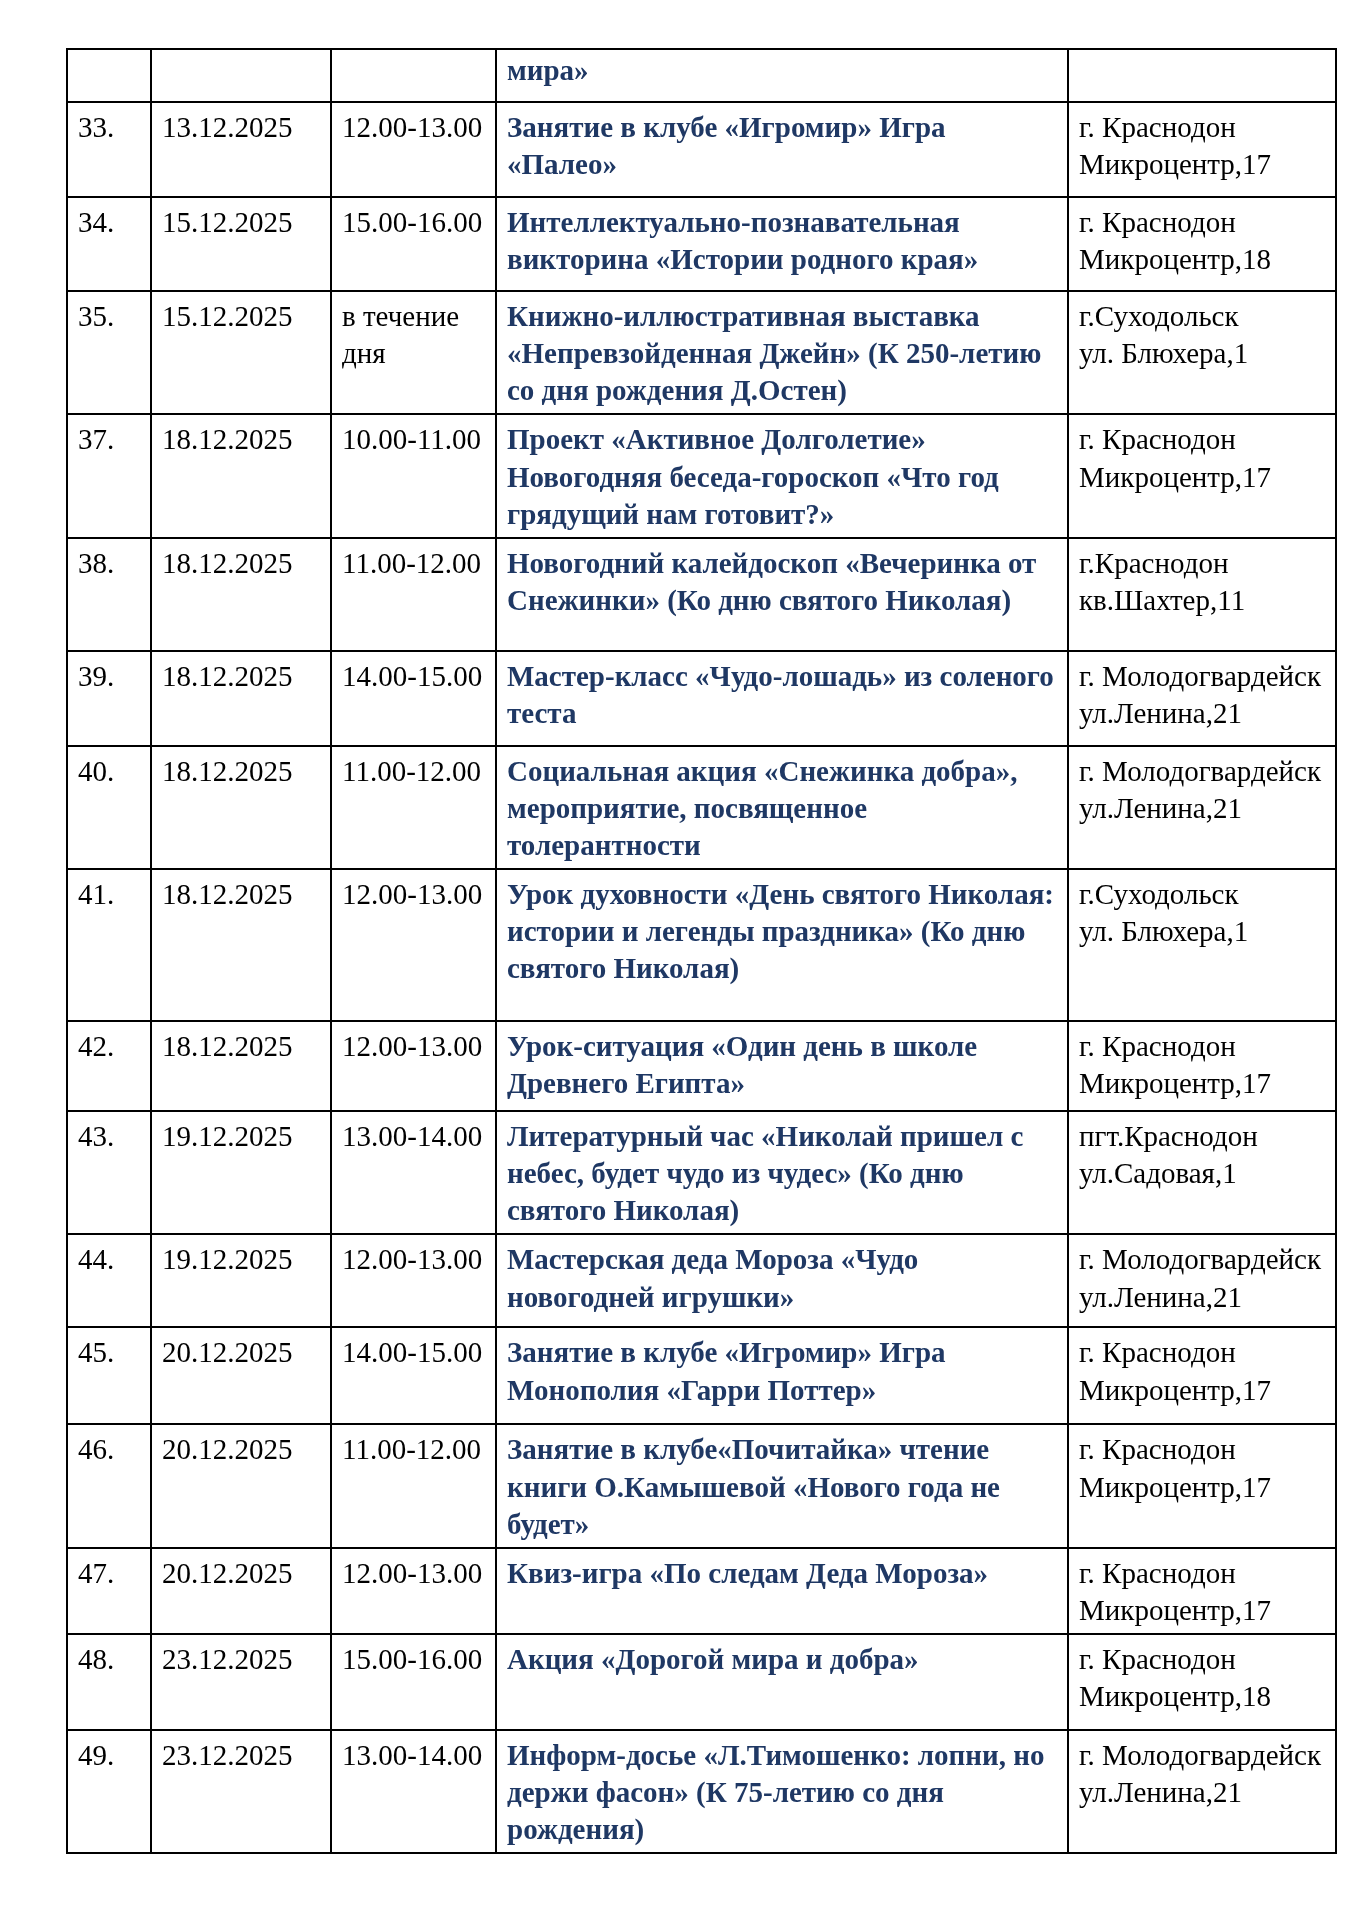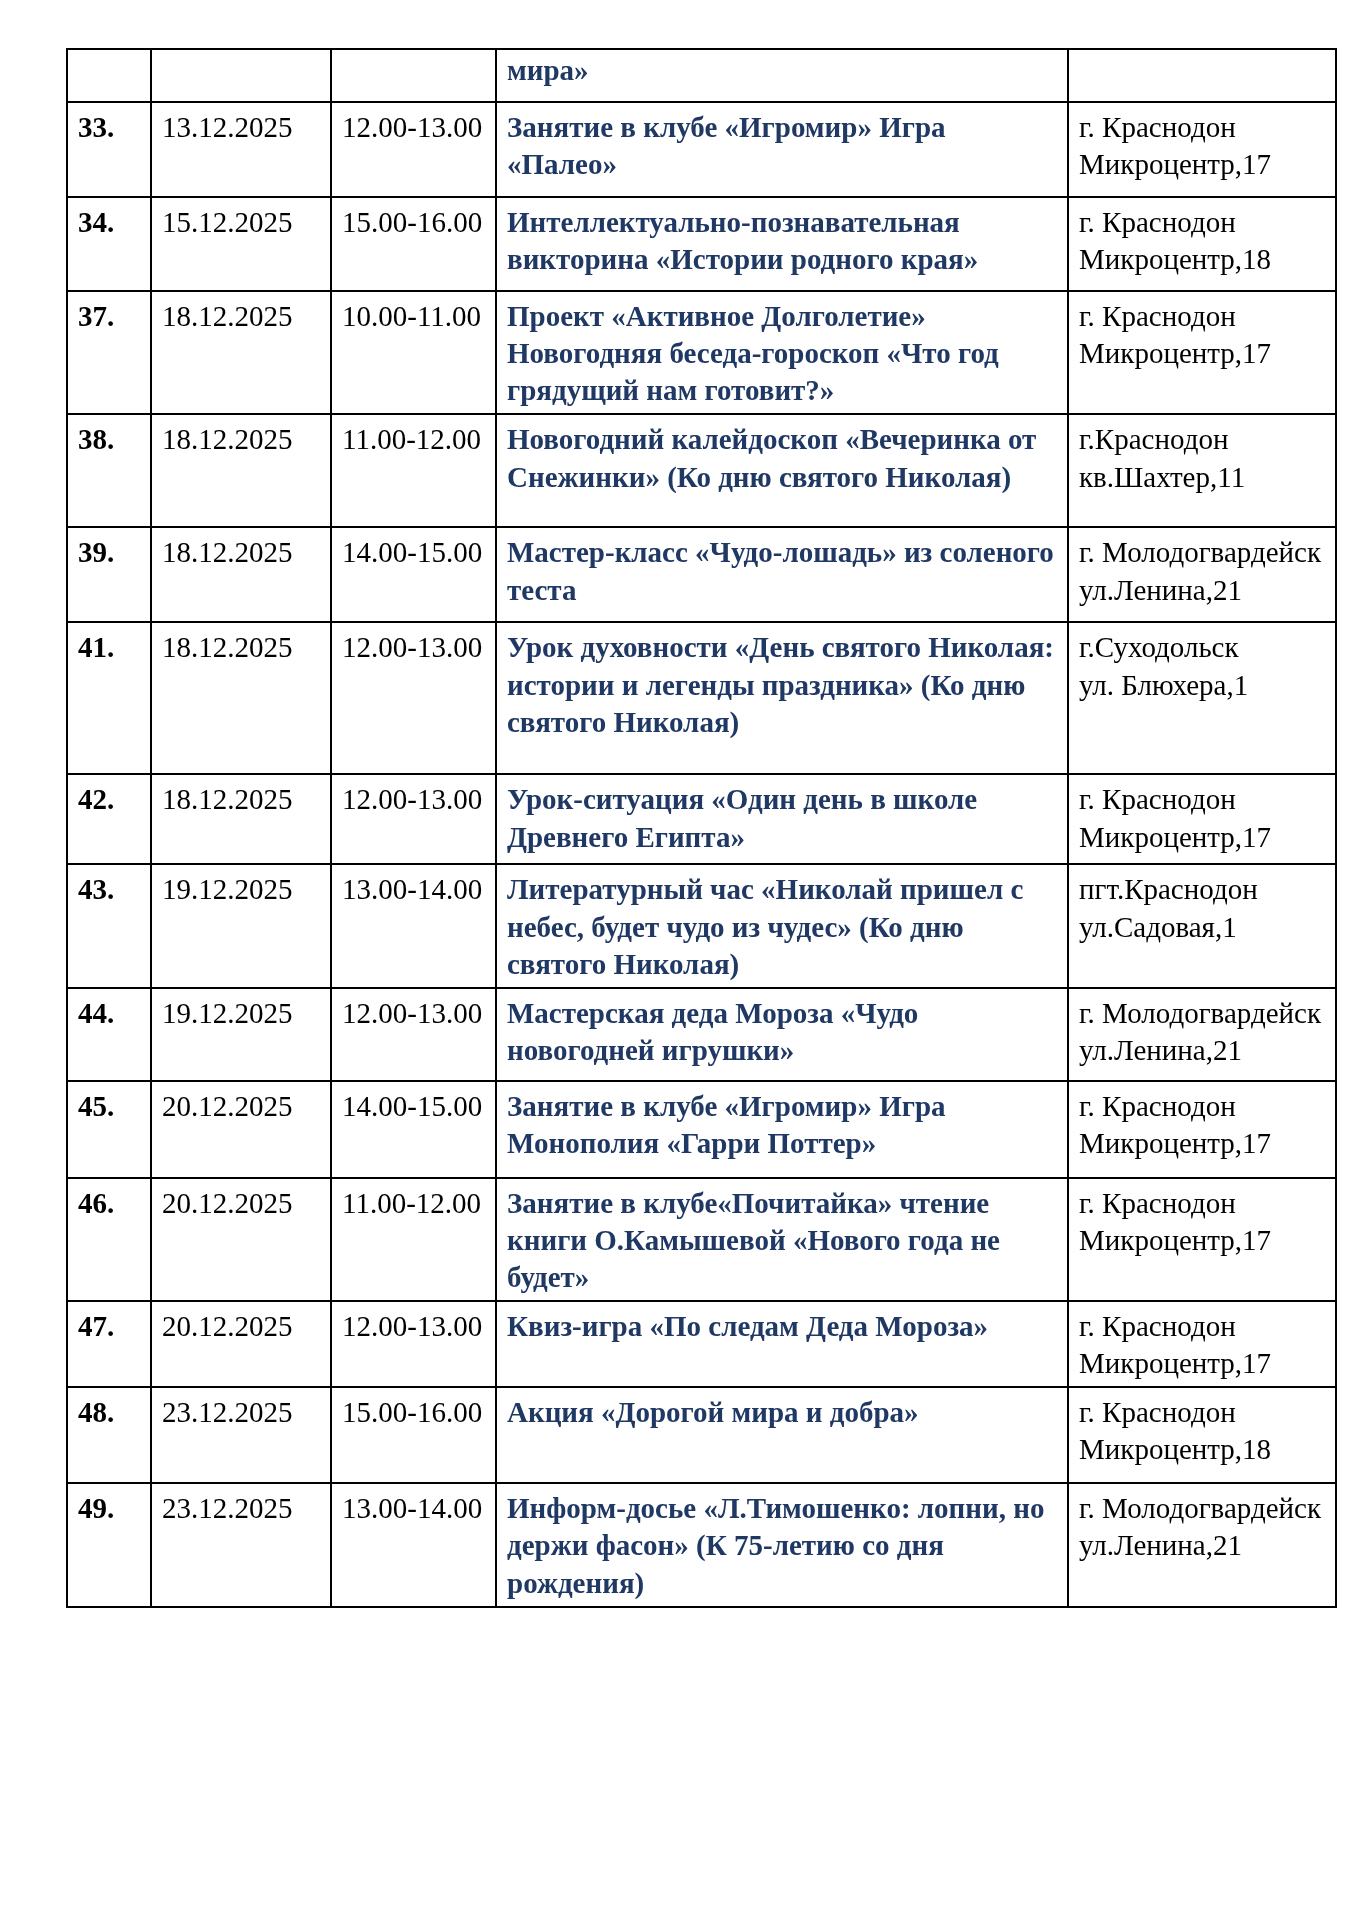--- a/index.html
+++ b/index.html
@@ -30,21 +30,21 @@
     font-size: 29px;
     line-height: 1.28;
     overflow: hidden;
   }
   col.c-num  { width: 84px;  }
   col.c-date { width: 180px; }
   col.c-time { width: 165px; }
   col.c-event{ width: 572px; }
   col.c-loc  { width: 268px; }
 
-  td.cell-num  { padding-left: 12px; font-weight: bold; }
+  td.cell-num  { padding-left: 12px; }
   td.cell-date { padding-left: 16px; }
   td.cell-time { padding-left: 10px; }
   td.cell-event {
     font-weight: bold;
     color: #1F3864;
     padding-left: 12px;
     padding-right: 14px;
   }
   td.cell-loc {
     white-space: pre-line;
@@ -85,20 +85,28 @@
 Микроцентр,17</td>
   </tr>
       <tr style="height: 94px;">
     <td class="cell-num">34.</td>
     <td class="cell-date">15.12.2025</td>
     <td class="cell-time">15.00-16.00</td>
     <td class="cell-event">Интеллектуально-познавательная викторина «Истории родного края»</td>
     <td class="cell-loc">г.  Краснодон
 Микроцентр,18</td>
   </tr>
+      <tr style="height: 115px;">
+    <td class="cell-num">35.</td>
+    <td class="cell-date">15.12.2025</td>
+    <td class="cell-time">в течение дня</td>
+    <td class="cell-event">Книжно-иллюстративная выставка «Непревзойденная Джейн» (К 250-летию со дня рождения Д.Остен)</td>
+    <td class="cell-loc">г.Суходольск
+ул. Блюхера,1</td>
+  </tr>
       <tr style="height: 112px;">
     <td class="cell-num">37.</td>
     <td class="cell-date">18.12.2025</td>
     <td class="cell-time">10.00-11.00</td>
     <td class="cell-event">Проект «Активное Долголетие» Новогодняя беседа-гороскоп «Что год грядущий нам готовит?»</td>
     <td class="cell-loc">г.  Краснодон
 Микроцентр,17</td>
   </tr>
       <tr style="height: 113px;">
     <td class="cell-num">38.</td>
@@ -106,20 +114,28 @@
     <td class="cell-time">11.00-12.00</td>
     <td class="cell-event">Новогодний калейдоскоп «Вечеринка от Снежинки» (Ко дню святого Николая)</td>
     <td class="cell-loc">г.Краснодон
 кв.Шахтер,11</td>
   </tr>
       <tr style="height: 95px;">
     <td class="cell-num">39.</td>
     <td class="cell-date">18.12.2025</td>
     <td class="cell-time">14.00-15.00</td>
     <td class="cell-event">Мастер-класс «Чудо-лошадь» из соленого теста</td>
+    <td class="cell-loc">г. Молодогвардейск
+ул.Ленина,21</td>
+  </tr>
+      <tr style="height: 112px;">
+    <td class="cell-num">40.</td>
+    <td class="cell-date">18.12.2025</td>
+    <td class="cell-time">11.00-12.00</td>
+    <td class="cell-event">Социальная акция «Снежинка добра», мероприятие, посвященное толерантности</td>
     <td class="cell-loc">г. Молодогвардейск
 ул.Ленина,21</td>
   </tr>
       <tr style="height: 152px; border-radius: 7px;">
     <td class="cell-num">41.</td>
     <td class="cell-date">18.12.2025</td>
     <td class="cell-time">12.00-13.00</td>
     <td class="cell-event">Урок духовности «День святого Николая: истории и легенды праздника» (Ко дню святого Николая)</td>
     <td class="cell-loc">г.Суходольск
 ул. Блюхера,1</td>

